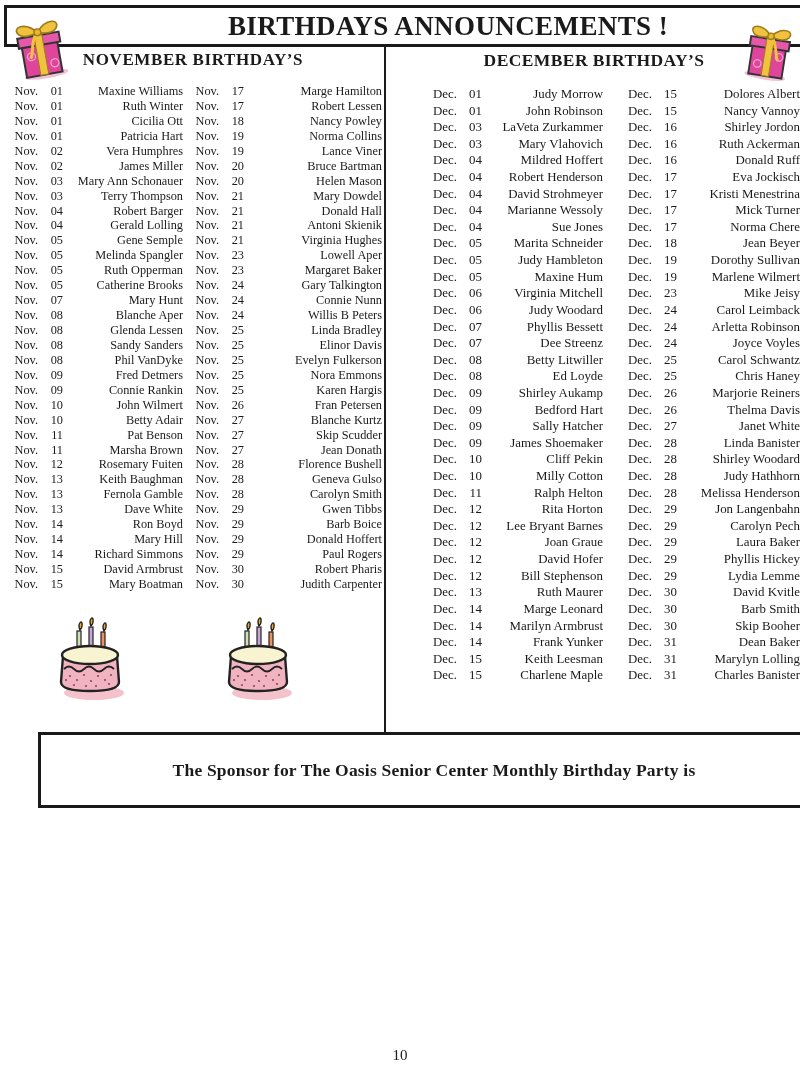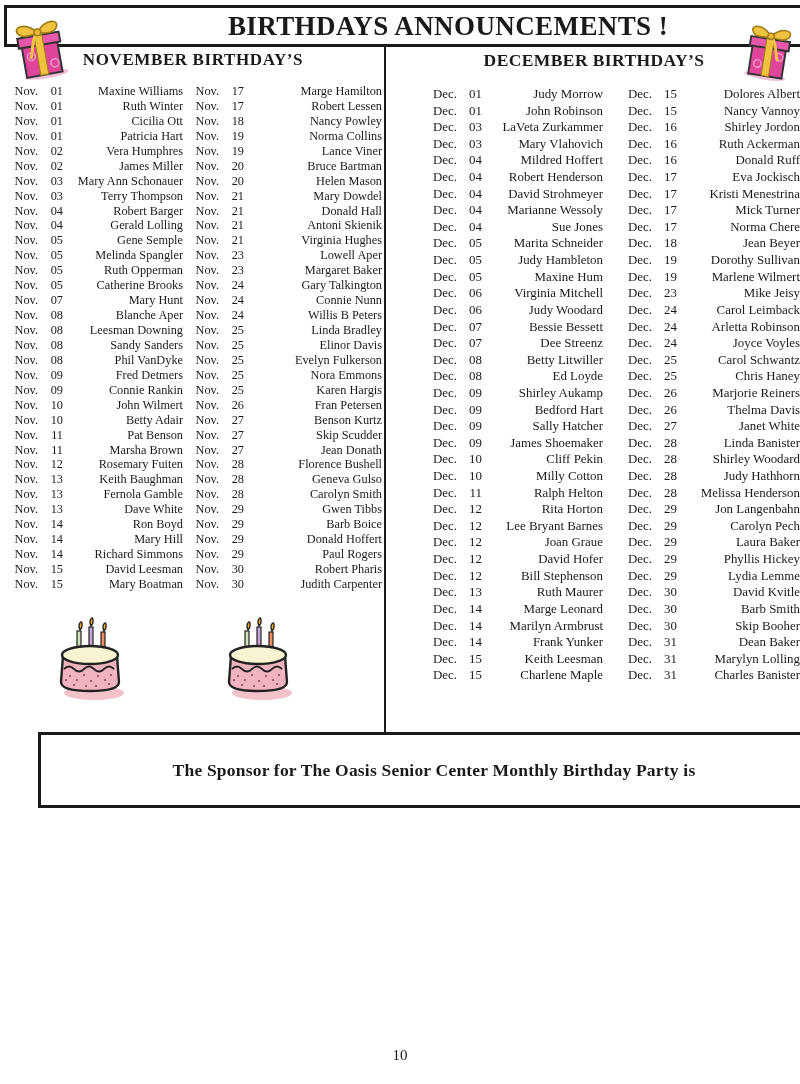--- a/index.html
+++ b/index.html
@@ -175,21 +175,21 @@
         <span class="n">Mary Hunt</span>
       </div>
       <div class="row">
         <span class="m">Nov.</span>
         <span class="d">08</span>
         <span class="n">Blanche Aper</span>
       </div>
       <div class="row">
         <span class="m">Nov.</span>
         <span class="d">08</span>
-        <span class="n">Leesman Downing</span>
+        <span class="n">Glenda Lessen</span>
       </div>
       <div class="row">
         <span class="m">Nov.</span>
         <span class="d">08</span>
         <span class="n">Sandy Sanders</span>
       </div>
       <div class="row">
         <span class="m">Nov.</span>
         <span class="d">08</span>
         <span class="n">Phil VanDyke</span>
@@ -255,21 +255,21 @@
         <span class="n">Mary Hill</span>
       </div>
       <div class="row">
         <span class="m">Nov.</span>
         <span class="d">14</span>
         <span class="n">Richard Simmons</span>
       </div>
       <div class="row">
         <span class="m">Nov.</span>
         <span class="d">15</span>
-        <span class="n">David Leesman</span>
+        <span class="n">David Armbrust</span>
       </div>
       <div class="row">
         <span class="m">Nov.</span>
         <span class="d">15</span>
         <span class="n">Mary Boatman</span>
       </div>
     </div>
   <div class="blist nov2">
       <div class="row">
         <span class="m">Nov.</span>
@@ -377,21 +377,21 @@
         <span class="n">Karen Hargis</span>
       </div>
       <div class="row">
         <span class="m">Nov.</span>
         <span class="d">26</span>
         <span class="n">Fran Petersen</span>
       </div>
       <div class="row">
         <span class="m">Nov.</span>
         <span class="d">27</span>
-        <span class="n">Benson Kurtz</span>
+        <span class="n">Blanche Kurtz</span>
       </div>
       <div class="row">
         <span class="m">Nov.</span>
         <span class="d">27</span>
         <span class="n">Skip Scudder</span>
       </div>
       <div class="row">
         <span class="m">Nov.</span>
         <span class="d">27</span>
         <span class="n">Jean Donath</span>
@@ -509,21 +509,21 @@
         <span class="n">Virginia Mitchell</span>
       </div>
       <div class="row">
         <span class="m">Dec.</span>
         <span class="d">06</span>
         <span class="n">Judy Woodard</span>
       </div>
       <div class="row">
         <span class="m">Dec.</span>
         <span class="d">07</span>
-        <span class="n">Bessie Bessett</span>
+        <span class="n">Phyllis Bessett</span>
       </div>
       <div class="row">
         <span class="m">Dec.</span>
         <span class="d">07</span>
         <span class="n">Dee Streenz</span>
       </div>
       <div class="row">
         <span class="m">Dec.</span>
         <span class="d">08</span>
         <span class="n">Betty Litwiller</span>

